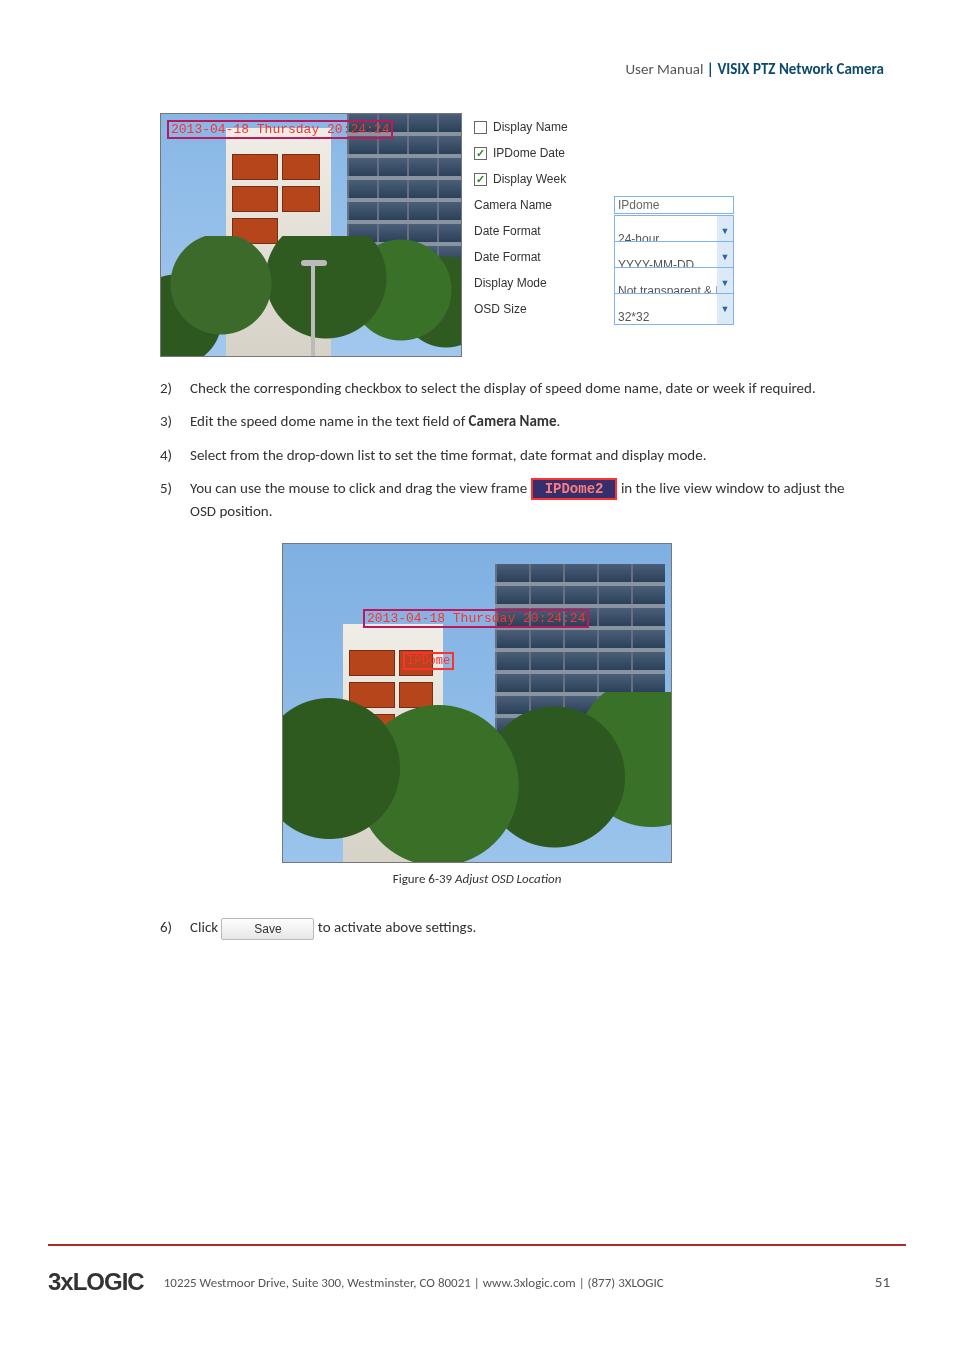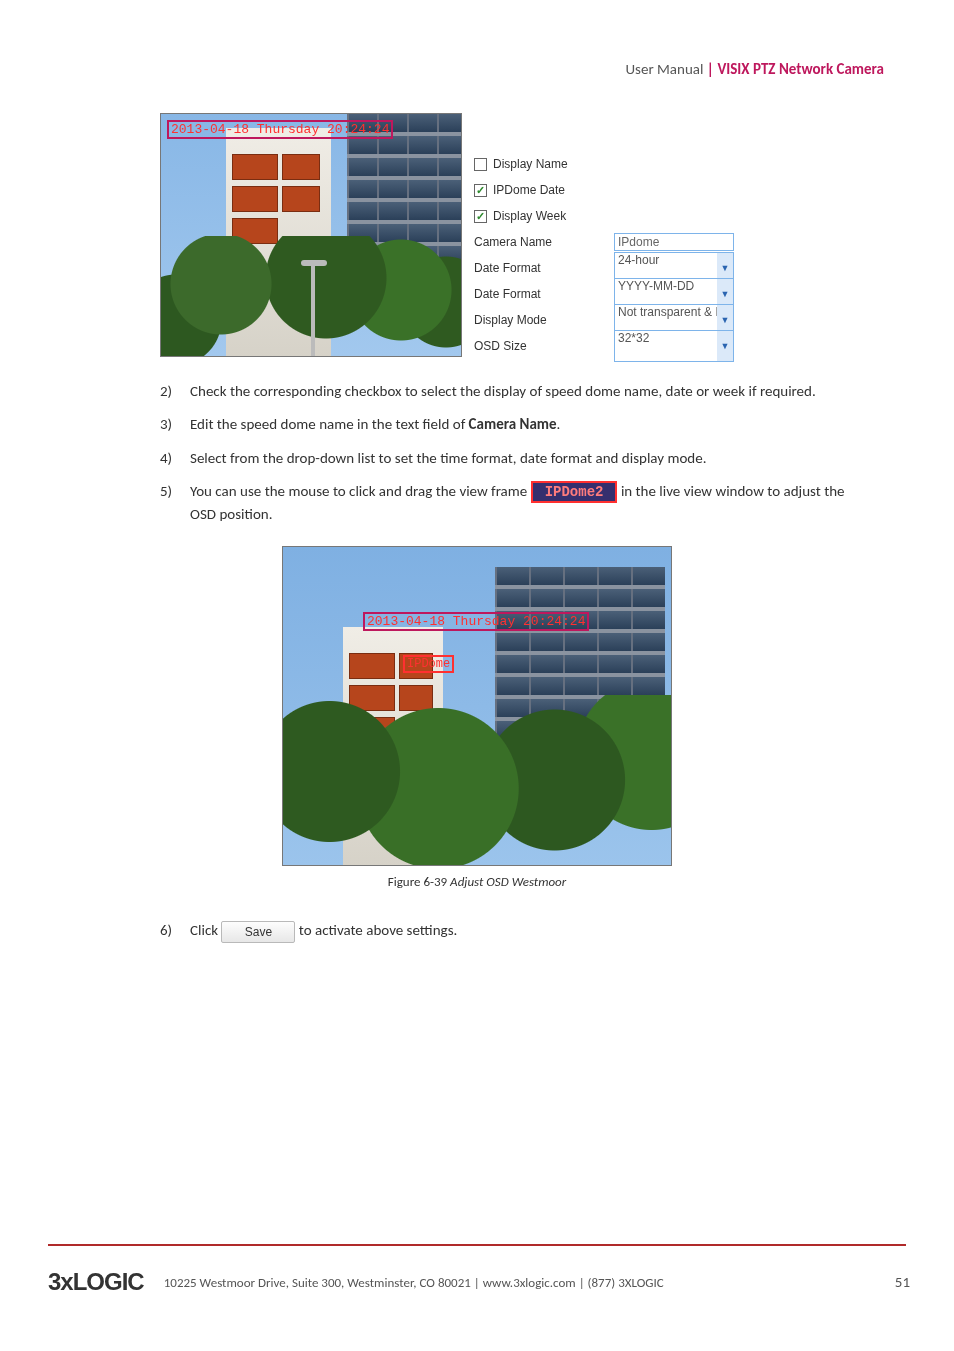--- a/index.html
+++ b/index.html
@@ -13,21 +13,21 @@
   }
   .page {
     padding:60px 70px 0 70px;
   }
   .header-right {
     text-align:right;
     font-size:15px;
     color:#555;
     margin-bottom:35px;
   }
-  .header-right .bold { font-weight:bold; color:#be185d; }
+  .header-right .bold { font-weight:bold; color:#0c4a6e; }
   .osd-panel-wrap {
     display:flex;
     gap:12px;
     padding-left:90px;
     margin-bottom:20px;
   }
   .preview {
     width:302px; height:244px;
     border:1px solid #777;
     position:relative;
@@ -78,39 +78,38 @@
     position:absolute; font-family:"Courier New", monospace;
     font-size:12px; color:#ff3030;
     border:2px solid #ff3030;
     padding:0 2px;
   }
   .settings {
     font-family:Tahoma, Arial, sans-serif;
     font-size:12px;
     color:#333;
     padding-top:2px;
-    margin-top:37px;
   }
   .settings .row {
     display:flex; align-items:center; height:24px; margin-bottom:2px;
   }
   .settings .lab { width:140px; color:#333; }
   .settings .chkrow .lab { width:auto; margin-left:6px; }
   .chk {
     width:13px; height:13px; border:1px solid #666; background:#fff;
     display:inline-flex; align-items:center; justify-content:center;
     font-size:11px; color:#2f8a2f; font-weight:bold; line-height:1;
   }
   .txtfield {
     width:120px; height:18px; border:1px solid #7eb4ea;
     font-size:12px; padding:0 3px; color:#666; background:#fff;
   }
   .sel {
     width:120px; height:32px; border:1px solid #7eb4ea;
-    background:#fff; display:flex; align-items:flex-start;
+    background:#fff; display:flex; align-items:flex-end;
     font-size:12px; color:#555; padding:0 3px;
     position:relative;
   }
   .sel .arrow {
     position:absolute; right:0; top:0; bottom:0; width:16px;
     background:#dbe9f9; display:flex; align-items:center; justify-content:center;
     color:#2a64b0; font-size:9px;
   }
   .figcap {
     text-align:center; font-size:13px; color:#333;
@@ -127,21 +126,21 @@
   ol.steps li .body { flex:1; }
   .inline-chip {
     display:inline-block; vertical-align:middle;
     border:2px solid #ff3030; background:#352f6e;
     font-family:"Courier New", monospace; font-size:14px;
     color:#ff7c7c; padding:0 12px; font-weight:bold;
     line-height:1.3; height:22px;
   }
   .save-btn {
     display:inline-block; vertical-align:middle;
-    width:74px; height:22px; border:1px solid #b9b9b9;
+    width:93px; height:22px; border:1px solid #b9b9b9;
     background:linear-gradient(#fdfdfd,#e7e7e7);
     font-family:Tahoma, Arial, sans-serif;
     font-size:12px; color:#333;
     text-align:center; line-height:20px;
     border-radius:2px;
   }
   .preview2 {
     width:390px; height:320px; border:1px solid #777; margin:20px auto 8px auto;
     position:relative; overflow:hidden;
   }
@@ -154,21 +153,21 @@
       radial-gradient(circle at 12% 45%, #2e5a20 0 70px, transparent 71px),
       radial-gradient(circle at 40% 55%, #396f27 0 80px, transparent 81px),
       radial-gradient(circle at 70% 50%, #2d5820 0 70px, transparent 71px),
       radial-gradient(circle at 95% 35%, #3a7128 0 75px, transparent 76px);
   }
   .footer-line {
     position:absolute; left:48px; right:48px; bottom:105px;
     height:2px; background:#b02a2a;
   }
   .footer {
-    position:absolute; left:48px; right:44px; bottom:55px;
+    position:absolute; left:48px; right:64px; bottom:55px;
     display:flex; align-items:center; font-size:13px; color:#555;
     gap:20px;
   }
   .brand {
     font-family:Arial, sans-serif;
     font-weight:900; font-size:24px; color:#333; letter-spacing:-1px;
   }
   .brand .x { }
   .footer .addr { flex:1; }
   .pagenum { font-size:15px; color:#555; }
@@ -422,21 +421,21 @@
             <div class="b2cell"></div>
           </div>
       </div>
     </div>
     <div class="trees"></div>
     <div class="overlay-ts" style="top:65px; left:80px;">2013-04-18 Thursday 20:24:24</div>
     <div class="overlay-name" style="top:108px; left:120px;">IPDome</div>
   </div>
 
   <div class="figcap">
-    <span>Figure 6-39</span> <span class="it">Adjust OSD Westmoor</span>
+    <span>Figure 6-39</span> <span class="it">Adjust OSD Location</span>
   </div>
 
   <ol class="steps">
     <li>
       <span class="num">6)</span>
       <span class="body">
         <span>Click </span>
         <span class="save-btn">Save</span>
         <span> to activate above settings.</span>
       </span>

